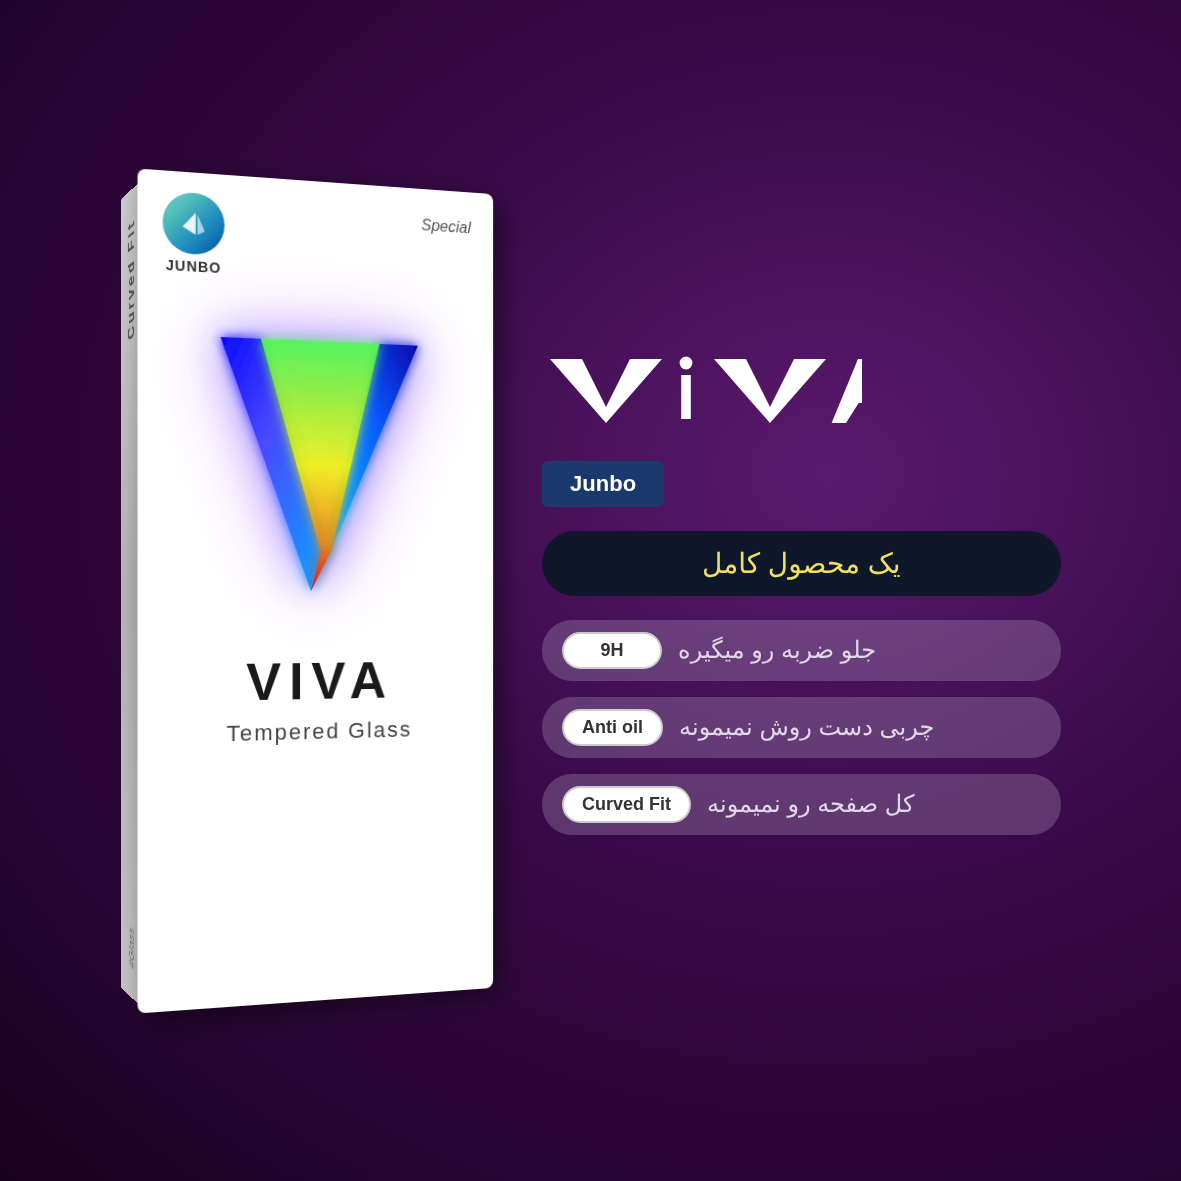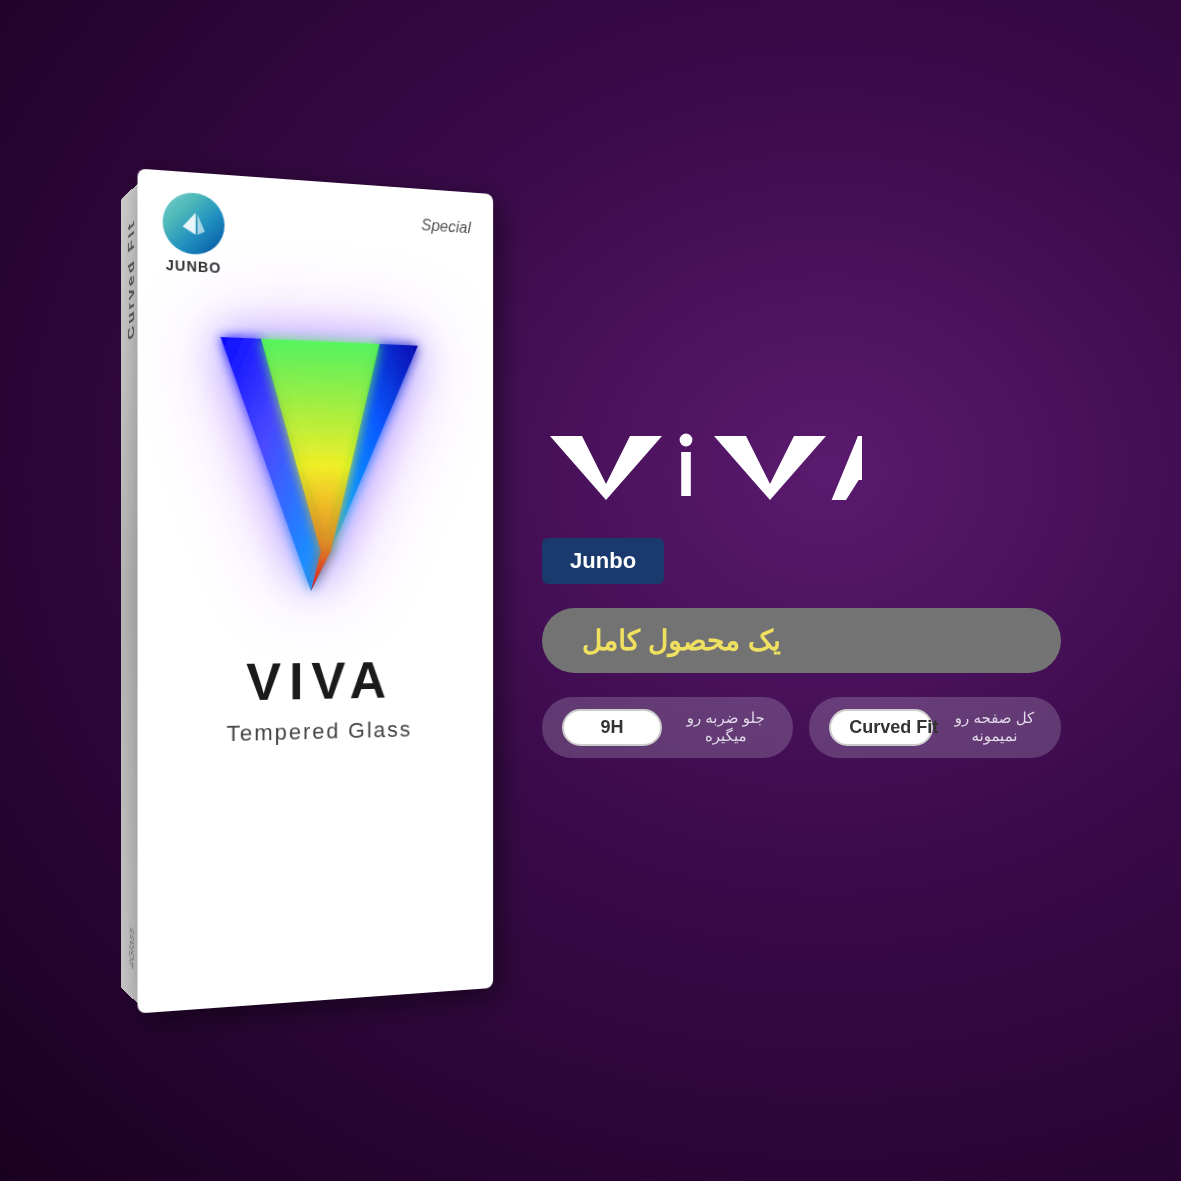--- a/index.html
+++ b/index.html
@@ -200,53 +200,53 @@
       padding: 10px 28px;
       border-radius: 6px;
       font-size: 22px;
       font-weight: 700;
       display: inline-block;
       width: fit-content;
     }
 
     
     .complete-product-badge {
-      background: #737373;
+      background: #0f172a;
       color: #f0e060;
       padding: 16px 40px;
       border-radius: 40px;
       font-size: 28px;
-      font-weight: 700;
-      text-align: left;
+      font-weight: 400;
+      text-align: center;
       width: 100%;
       direction: rtl;
     }
 
     
     .features-list {
       display: flex;
-      flex-direction: row;
+      flex-direction: column;
       gap: 16px;
     }
 
     .feature-badge {
       background: white;
       color: #333;
       border: 2px solid #ccc;
       border-radius: 20px;
       padding: 6px 18px;
       font-size: 18px;
       font-weight: 700;
       white-space: nowrap;
       min-width: 100px;
       text-align: center;
     }
 
     .feature-label {
-      font-size: 15px;
+      font-size: 24px;
       color: #e0d8e8;
       direction: rtl;
       text-align: center;
     }
 
     .feature-bg {
       background: rgba(200,190,215,0.25);
       border-radius: 30px;
       padding: 12px 20px;
       display: flex;
@@ -357,20 +357,24 @@
 
     <div class="complete-product-badge">یک محصول کامل</div>
 
     <div class="features-list">
 
       <div class="feature-bg">
         <span class="feature-badge">9H</span>
         <span class="feature-label">جلو ضربه رو میگیره</span>
       </div>
 
+      <div class="feature-bg">
+        <span class="feature-badge">Anti oil</span>
+        <span class="feature-label">چربی دست روش نمیمونه</span>
+      </div>
 
       <div class="feature-bg">
         <span class="feature-badge">Curved Fit</span>
         <span class="feature-label">کل صفحه رو نمیمونه</span>
       </div>
 
     </div>
   </div>
 
 </div>

